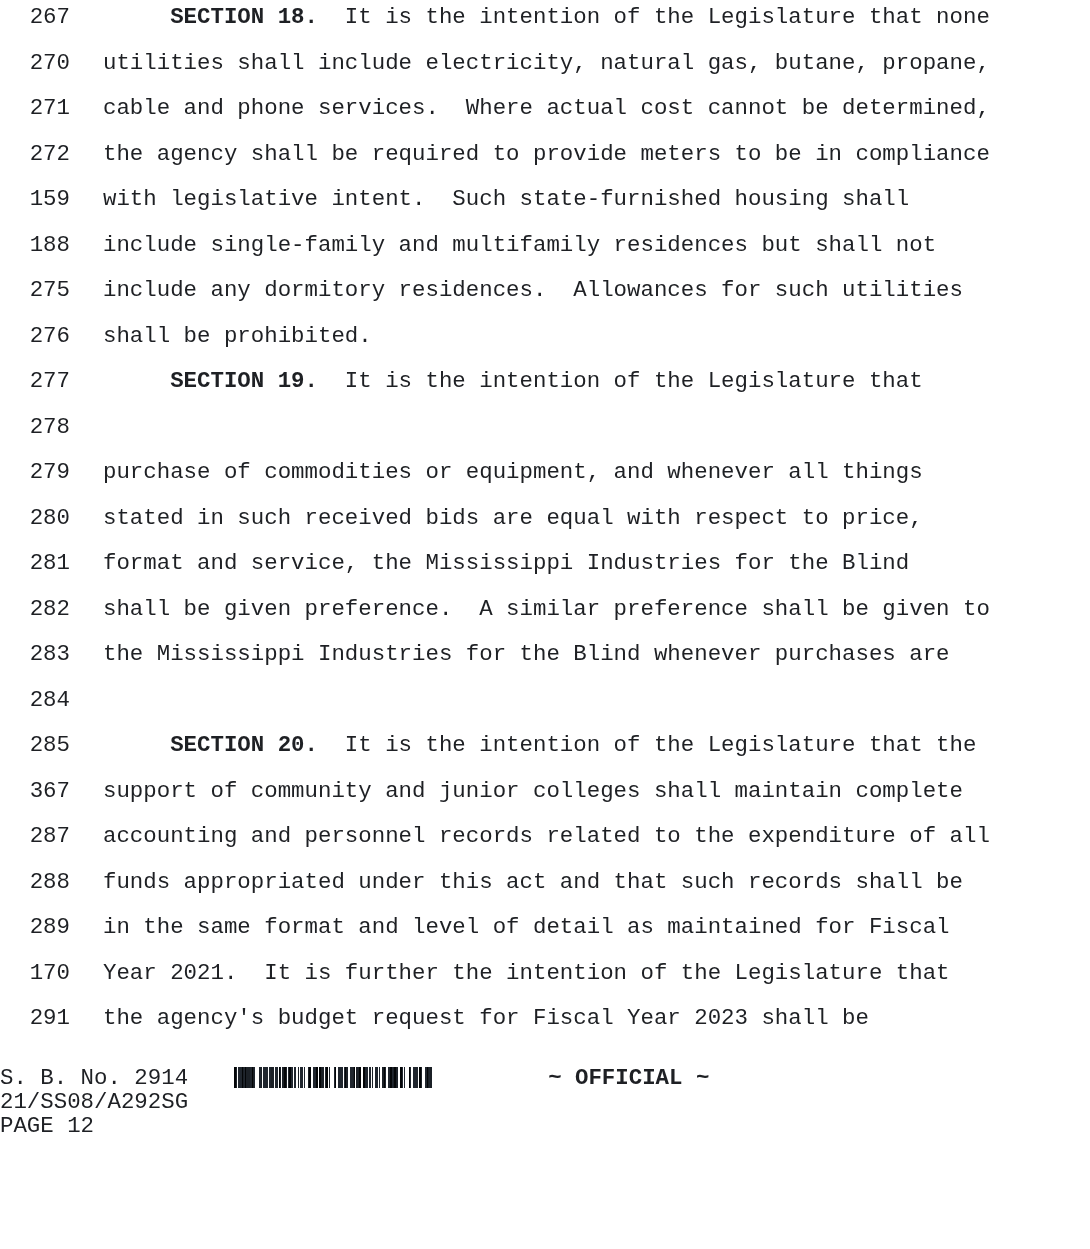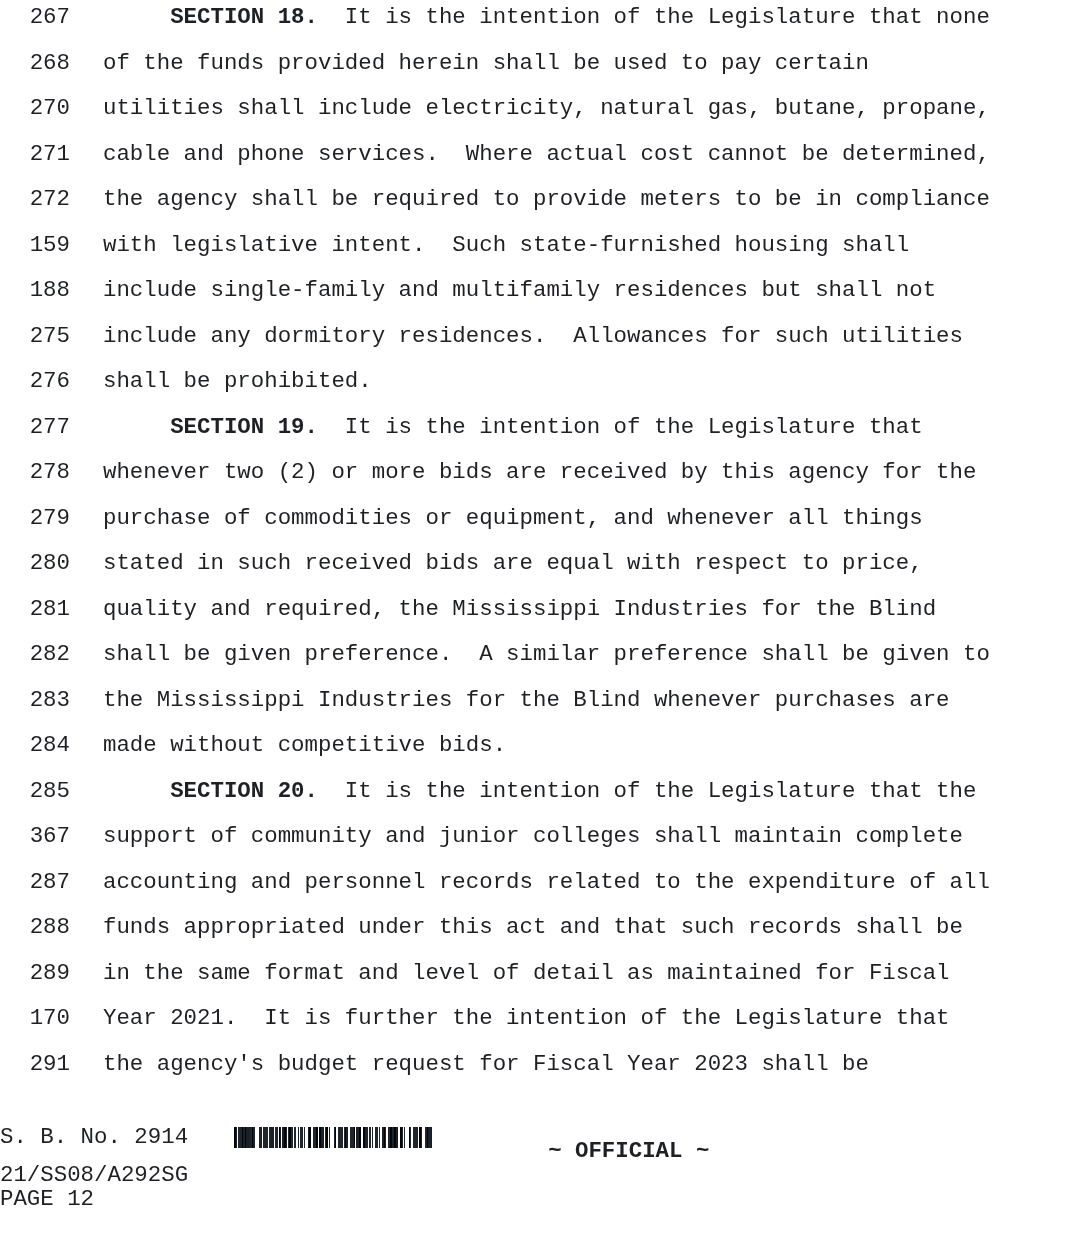--- a/index.html
+++ b/index.html
@@ -66,38 +66,33 @@
         #1b2026 8px, #1b2026 10px, #ffffff 10px, #ffffff 11px,
         #1b2026 11px, #1b2026 16px, #ffffff 16px, #ffffff 18px,
         #1b2026 18px, #1b2026 20px, #ffffff 20px, #ffffff 27px,
         #1b2026 27px, #1b2026 28px, #ffffff 28px, #ffffff 37px);
     background-blend-mode: multiply;
   }
   .official {
     margin-left: 116px;
     font-weight: bold;
     white-space: pre;
-    margin-top: 28px;
   }
 </style>
 </head>
 <body>
 
 <main id="page">
 
   <section id="lines">
     <div class="line">
       <span class="num">267</span>
       <span class="txt"><span class="sec">     SECTION 18.</span><span class="rest">  It is the intention of the Legislature that none</span></span>
     </div>
 
-    <div class="line">
-      <span class="num">268</span>
-      <span class="txt"><span class="sec"></span><span class="rest">of the funds provided herein shall be used to pay certain</span></span>
-    </div>
 
 
     <div class="line">
       <span class="num">270</span>
       <span class="txt"><span class="sec"></span><span class="rest">utilities shall include electricity, natural gas, butane, propane,</span></span>
     </div>
 
     <div class="line">
       <span class="num">271</span>
       <span class="txt"><span class="sec"></span><span class="rest">cable and phone services.  Where actual cost cannot be determined,</span></span>
@@ -128,51 +123,49 @@
       <span class="txt"><span class="sec"></span><span class="rest">shall be prohibited.</span></span>
     </div>
 
     <div class="line">
       <span class="num">277</span>
       <span class="txt"><span class="sec">     SECTION 19.</span><span class="rest">  It is the intention of the Legislature that</span></span>
     </div>
 
     <div class="line">
       <span class="num">278</span>
-      <span class="txt"><span class="sec"></span><span class="rest">whenever two (2) or more bids are received by this agency for the</span></span>
     </div>
 
     <div class="line">
       <span class="num">279</span>
       <span class="txt"><span class="sec"></span><span class="rest">purchase of commodities or equipment, and whenever all things</span></span>
     </div>
 
     <div class="line">
       <span class="num">280</span>
       <span class="txt"><span class="sec"></span><span class="rest">stated in such received bids are equal with respect to price,</span></span>
     </div>
 
     <div class="line">
       <span class="num">281</span>
-      <span class="txt"><span class="sec"></span><span class="rest">quality and required, the Mississippi Industries for the Blind</span></span>
+      <span class="txt"><span class="sec"></span><span class="rest">format and service, the Mississippi Industries for the Blind</span></span>
     </div>
 
     <div class="line">
       <span class="num">282</span>
       <span class="txt"><span class="sec"></span><span class="rest">shall be given preference.  A similar preference shall be given to</span></span>
     </div>
 
     <div class="line">
       <span class="num">283</span>
       <span class="txt"><span class="sec"></span><span class="rest">the Mississippi Industries for the Blind whenever purchases are</span></span>
     </div>
 
     <div class="line">
       <span class="num">284</span>
-      <span class="txt"><span class="sec"></span><span class="rest">made without competitive bids.</span></span>
     </div>
 
     <div class="line">
       <span class="num">285</span>
       <span class="txt"><span class="sec">     SECTION 20.</span><span class="rest">  It is the intention of the Legislature that the</span></span>
     </div>
 
     <div class="line">
       <span class="num">367</span>
       <span class="txt"><span class="sec"></span><span class="rest">support of community and junior colleges shall maintain complete</span></span>

